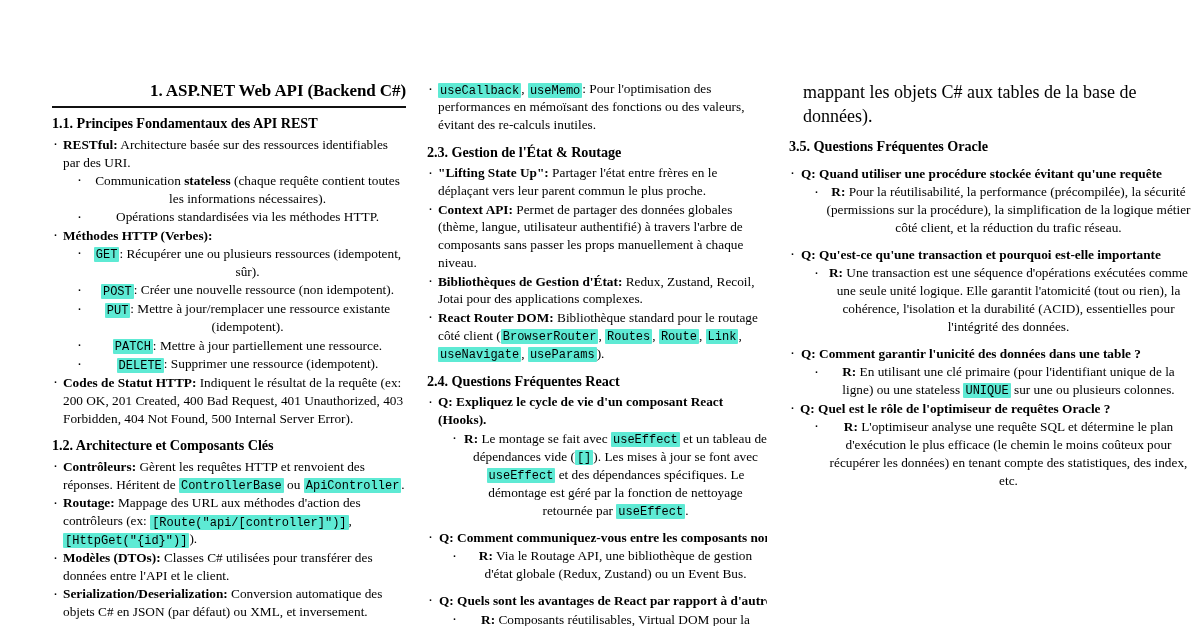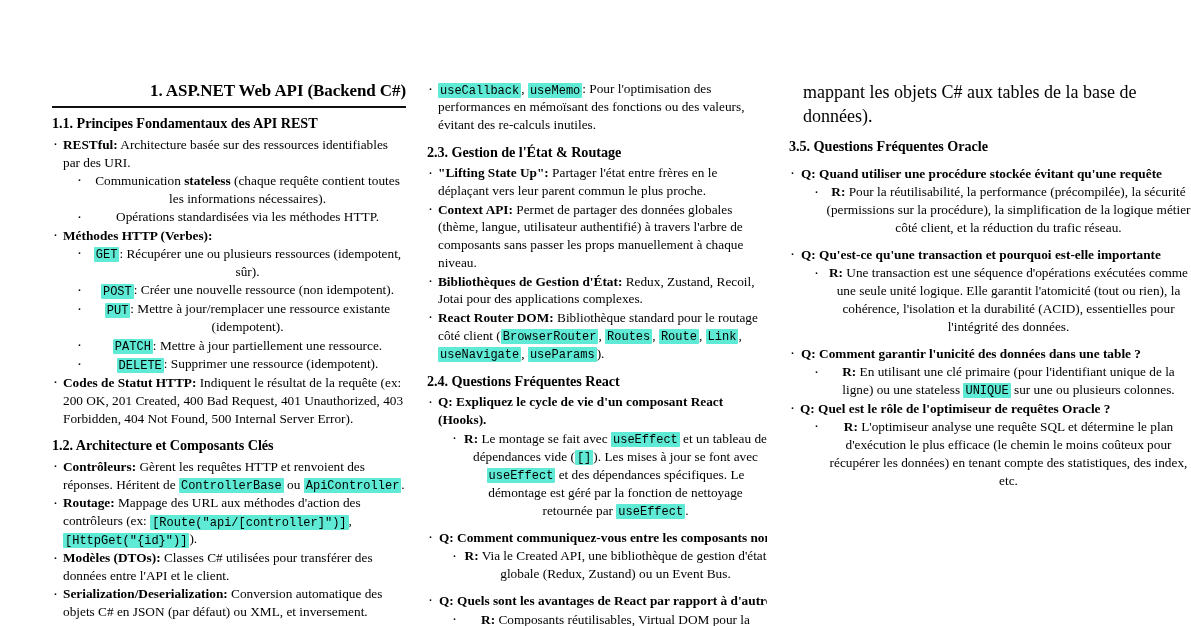--- a/index.html
+++ b/index.html
@@ -193,21 +193,21 @@
           <li>
             <b>R:</b><span> Le montage se fait avec </span><code>useEffect</code><span> et un tableau de dépendances vide (</span><code>[]</code><span>). Les mises à jour se font avec </span><code>useEffect</code><span> et des dépendances spécifiques. Le démontage est géré par la fonction de nettoyage retournée par </span><code>useEffect</code><span>.</span>
           </li>
         </ul>
       </li>
 
       <li class="orphan-bullet">
         <span class="q-line">Q: Comment communiquez-vous entre les composants non liés ?</span>
         <ul class="lvl2">
           <li>
-            <b>R:</b><span> Via le Created API, une bibliothèque de gestion d'état globale (Redux, Zustand) ou un Event Bus.</span>
+            <b>R:</b><span> Via le Routage API, une bibliothèque de gestion d'état globale (Redux, Zustand) ou un Event Bus.</span>
           </li>
         </ul>
       </li>
 
       <li class="orphan-bullet">
         <span class="q-line">Q: Quels sont les avantages de React par rapport à d'autres frameworks ?</span>
         <ul class="lvl2">
           <li>
             <b>R:</b><span> Composants réutilisables, Virtual DOM pour la performance, unidirectionnalité du flux de données, grande communauté et écosystème, JSX pour une syntaxe déclarative.</span>
           </li>

